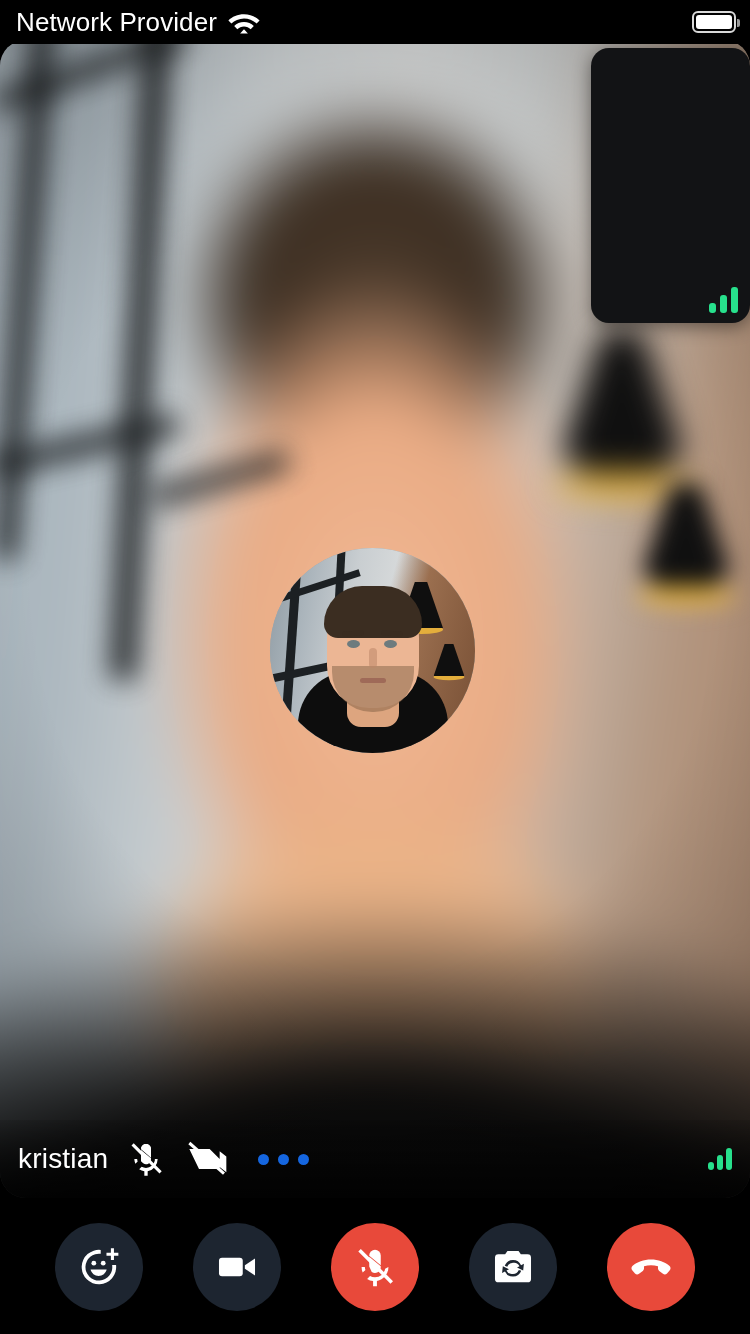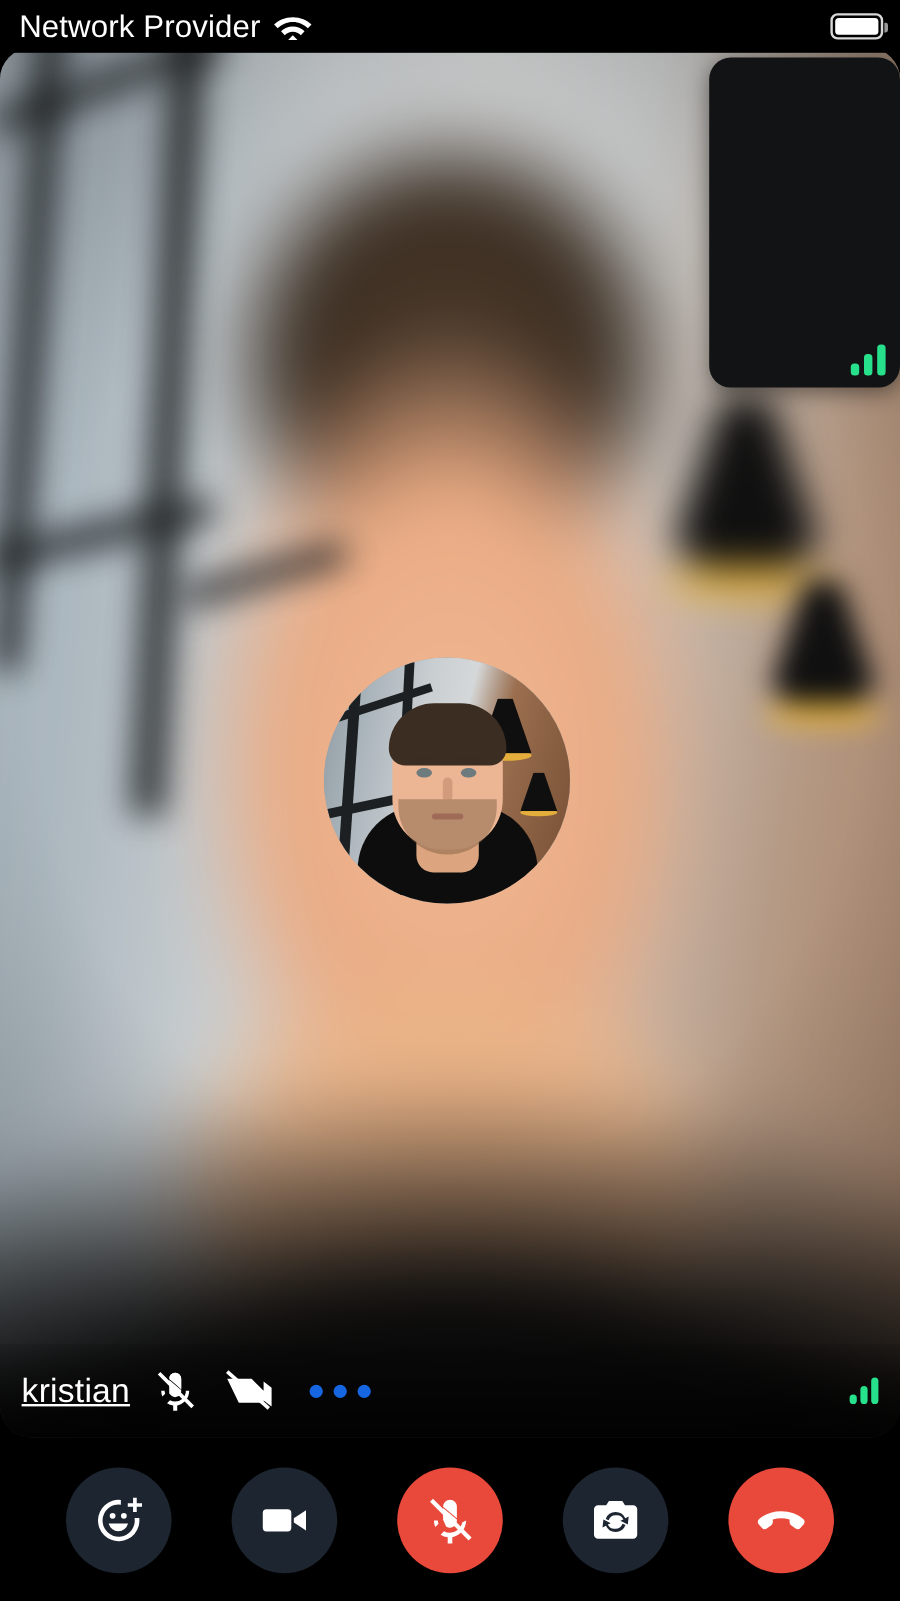--- a/index.html
+++ b/index.html
@@ -149,21 +149,21 @@
   .bars.sm span:nth-child(2){ height:15px; }
   .bars.sm span:nth-child(3){ height:22px; }
 
   
   .infobar{
     position:absolute; left:0; bottom:0; width:750px; height:78px;
     display:flex; align-items:center; z-index:18;
     background:linear-gradient(to top, rgba(0,0,0,.80), rgba(0,0,0,.10));
   }
   .ib-left{ display:flex; align-items:center; gap:18px; padding-left:18px; }
-  .ib-name{ color:#fff; font-size:28px; letter-spacing:.2px;text-decoration:underline; }
+  .ib-name{ color:#fff; font-size:28px; letter-spacing:.2px; }
   .ib-dots{ display:flex; gap:9px; align-items:center; margin-left:12px; }
   .ib-dots i{ width:11px; height:11px; border-radius:50%; background:#1566e0; display:block; }
   .ib-right{ margin-left:auto; padding-right:18px; display:flex; align-items:center; }
 
   
   .controls{
     position:absolute; left:0; bottom:0; width:750px; height:134px;
     display:flex; align-items:center; justify-content:space-around;
     padding:0 30px; background:#000; z-index:30;
   }

